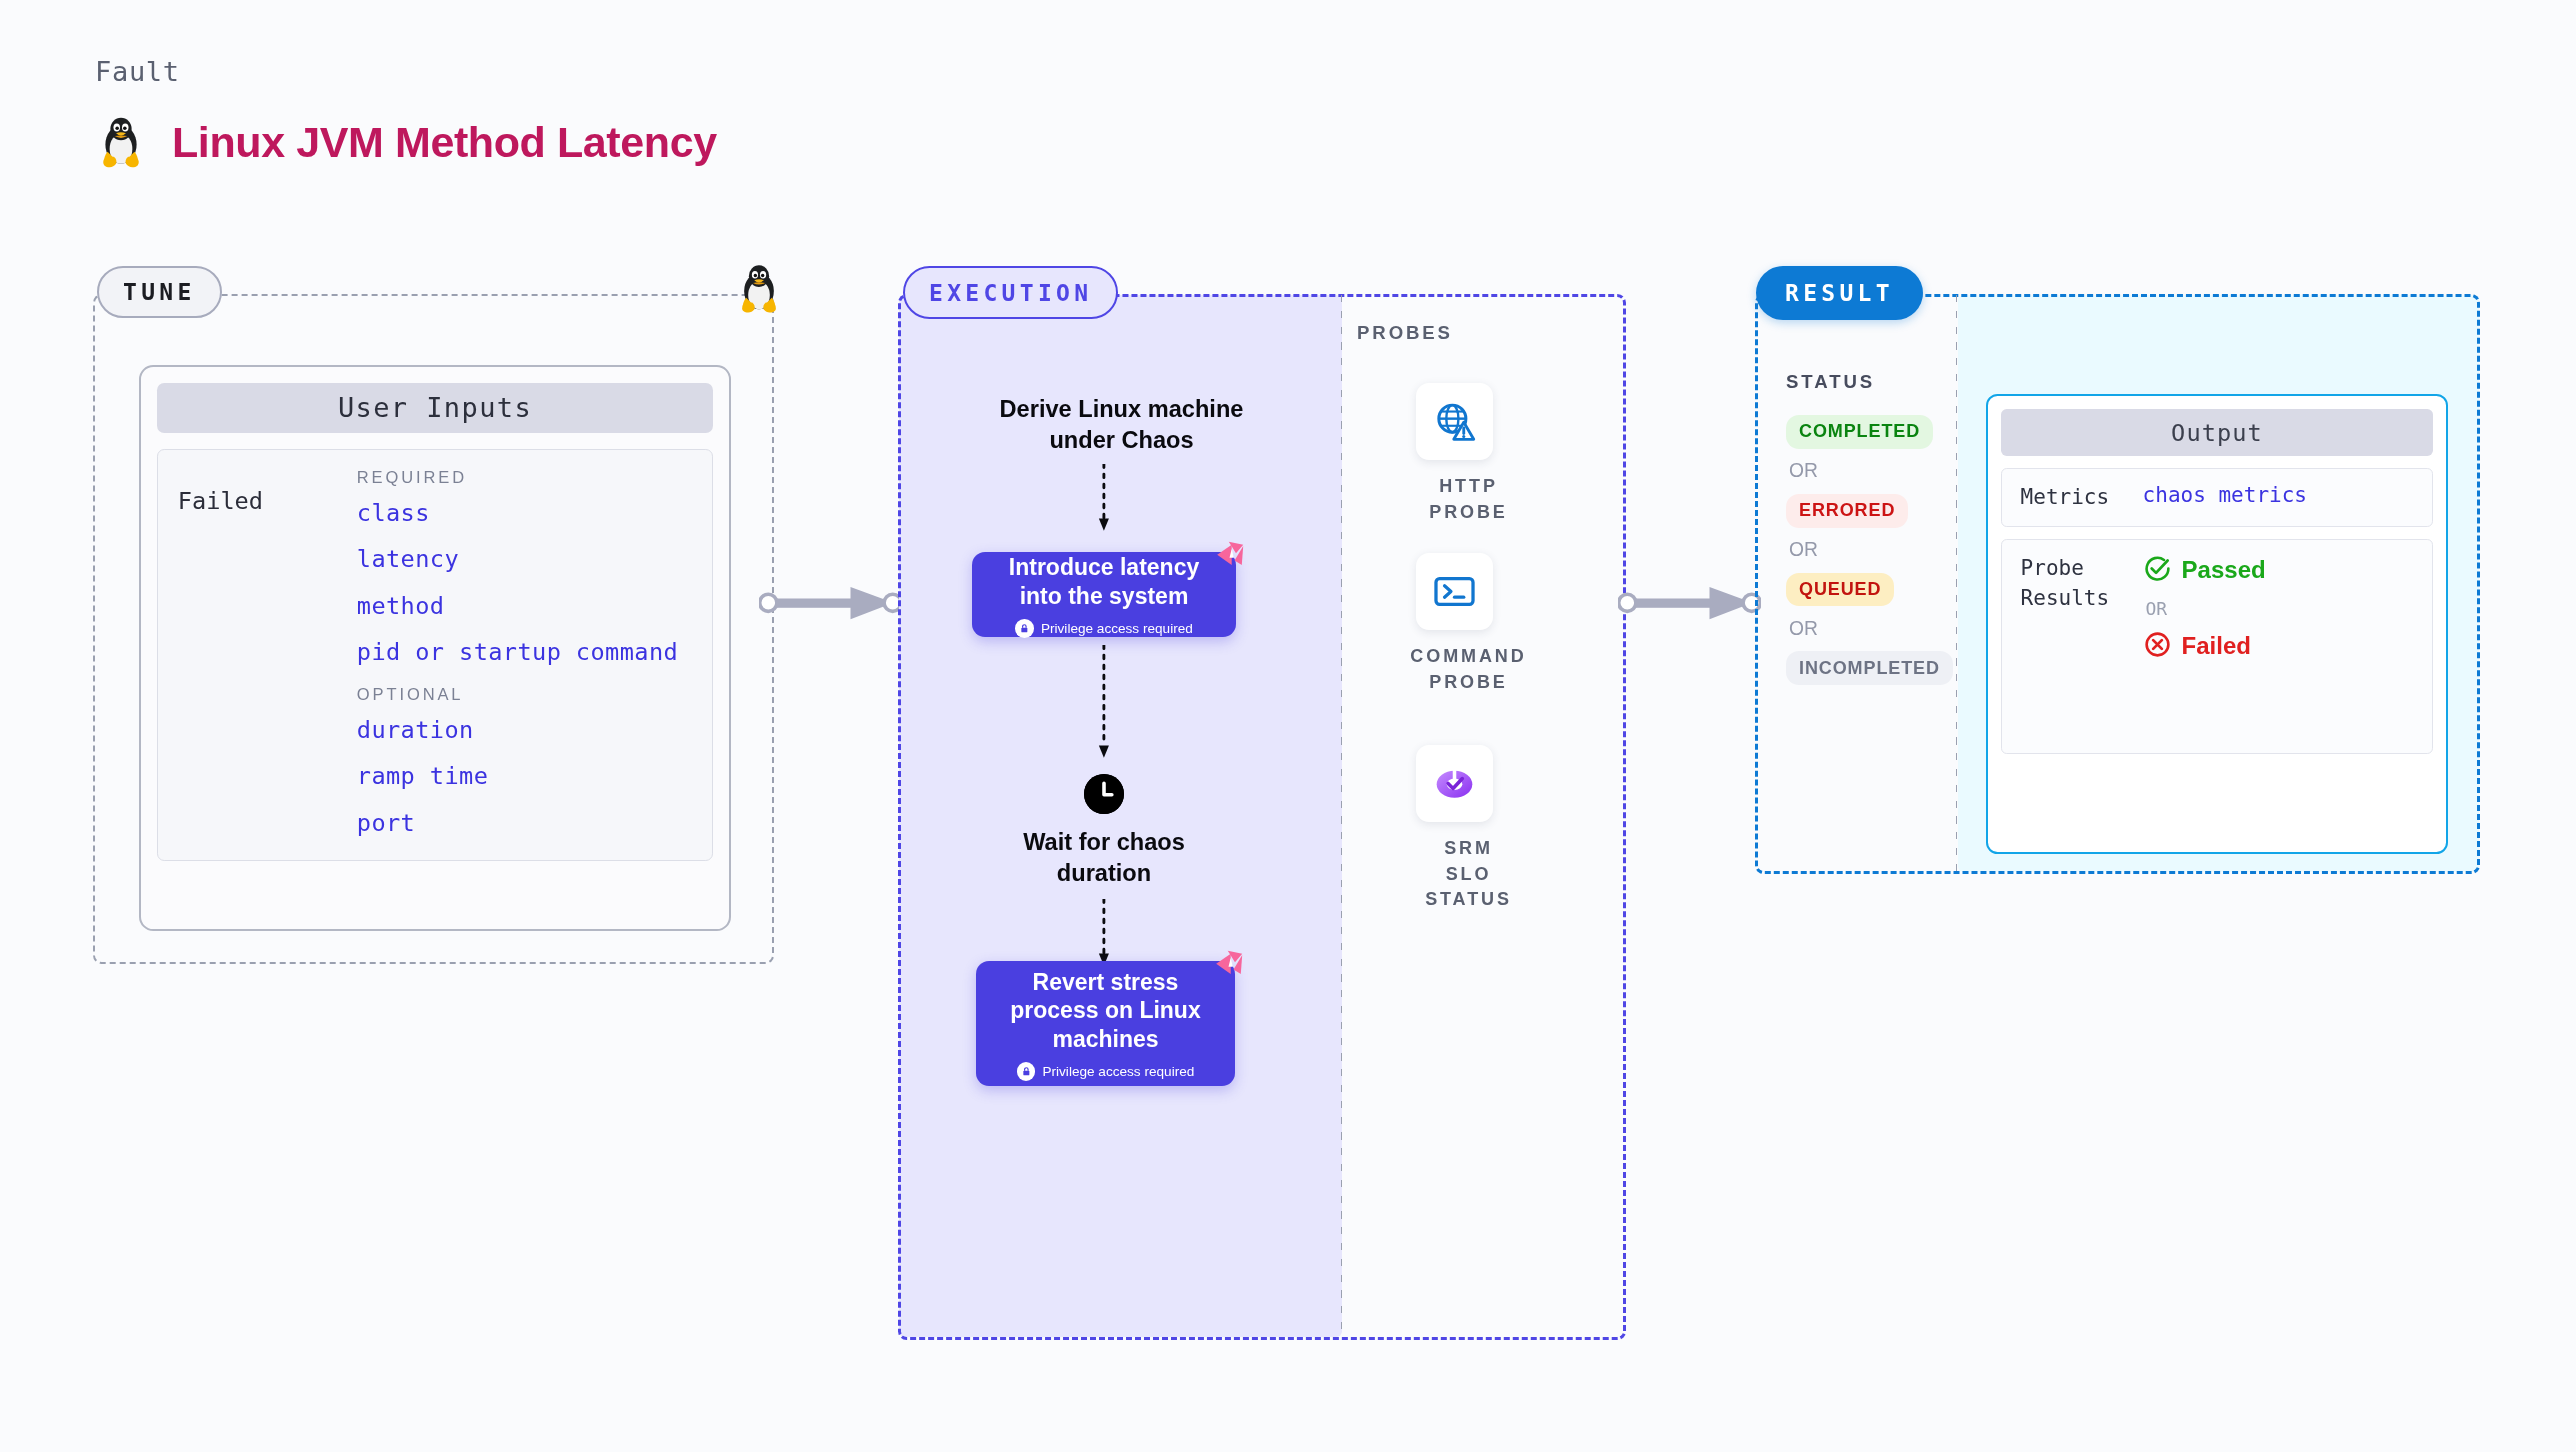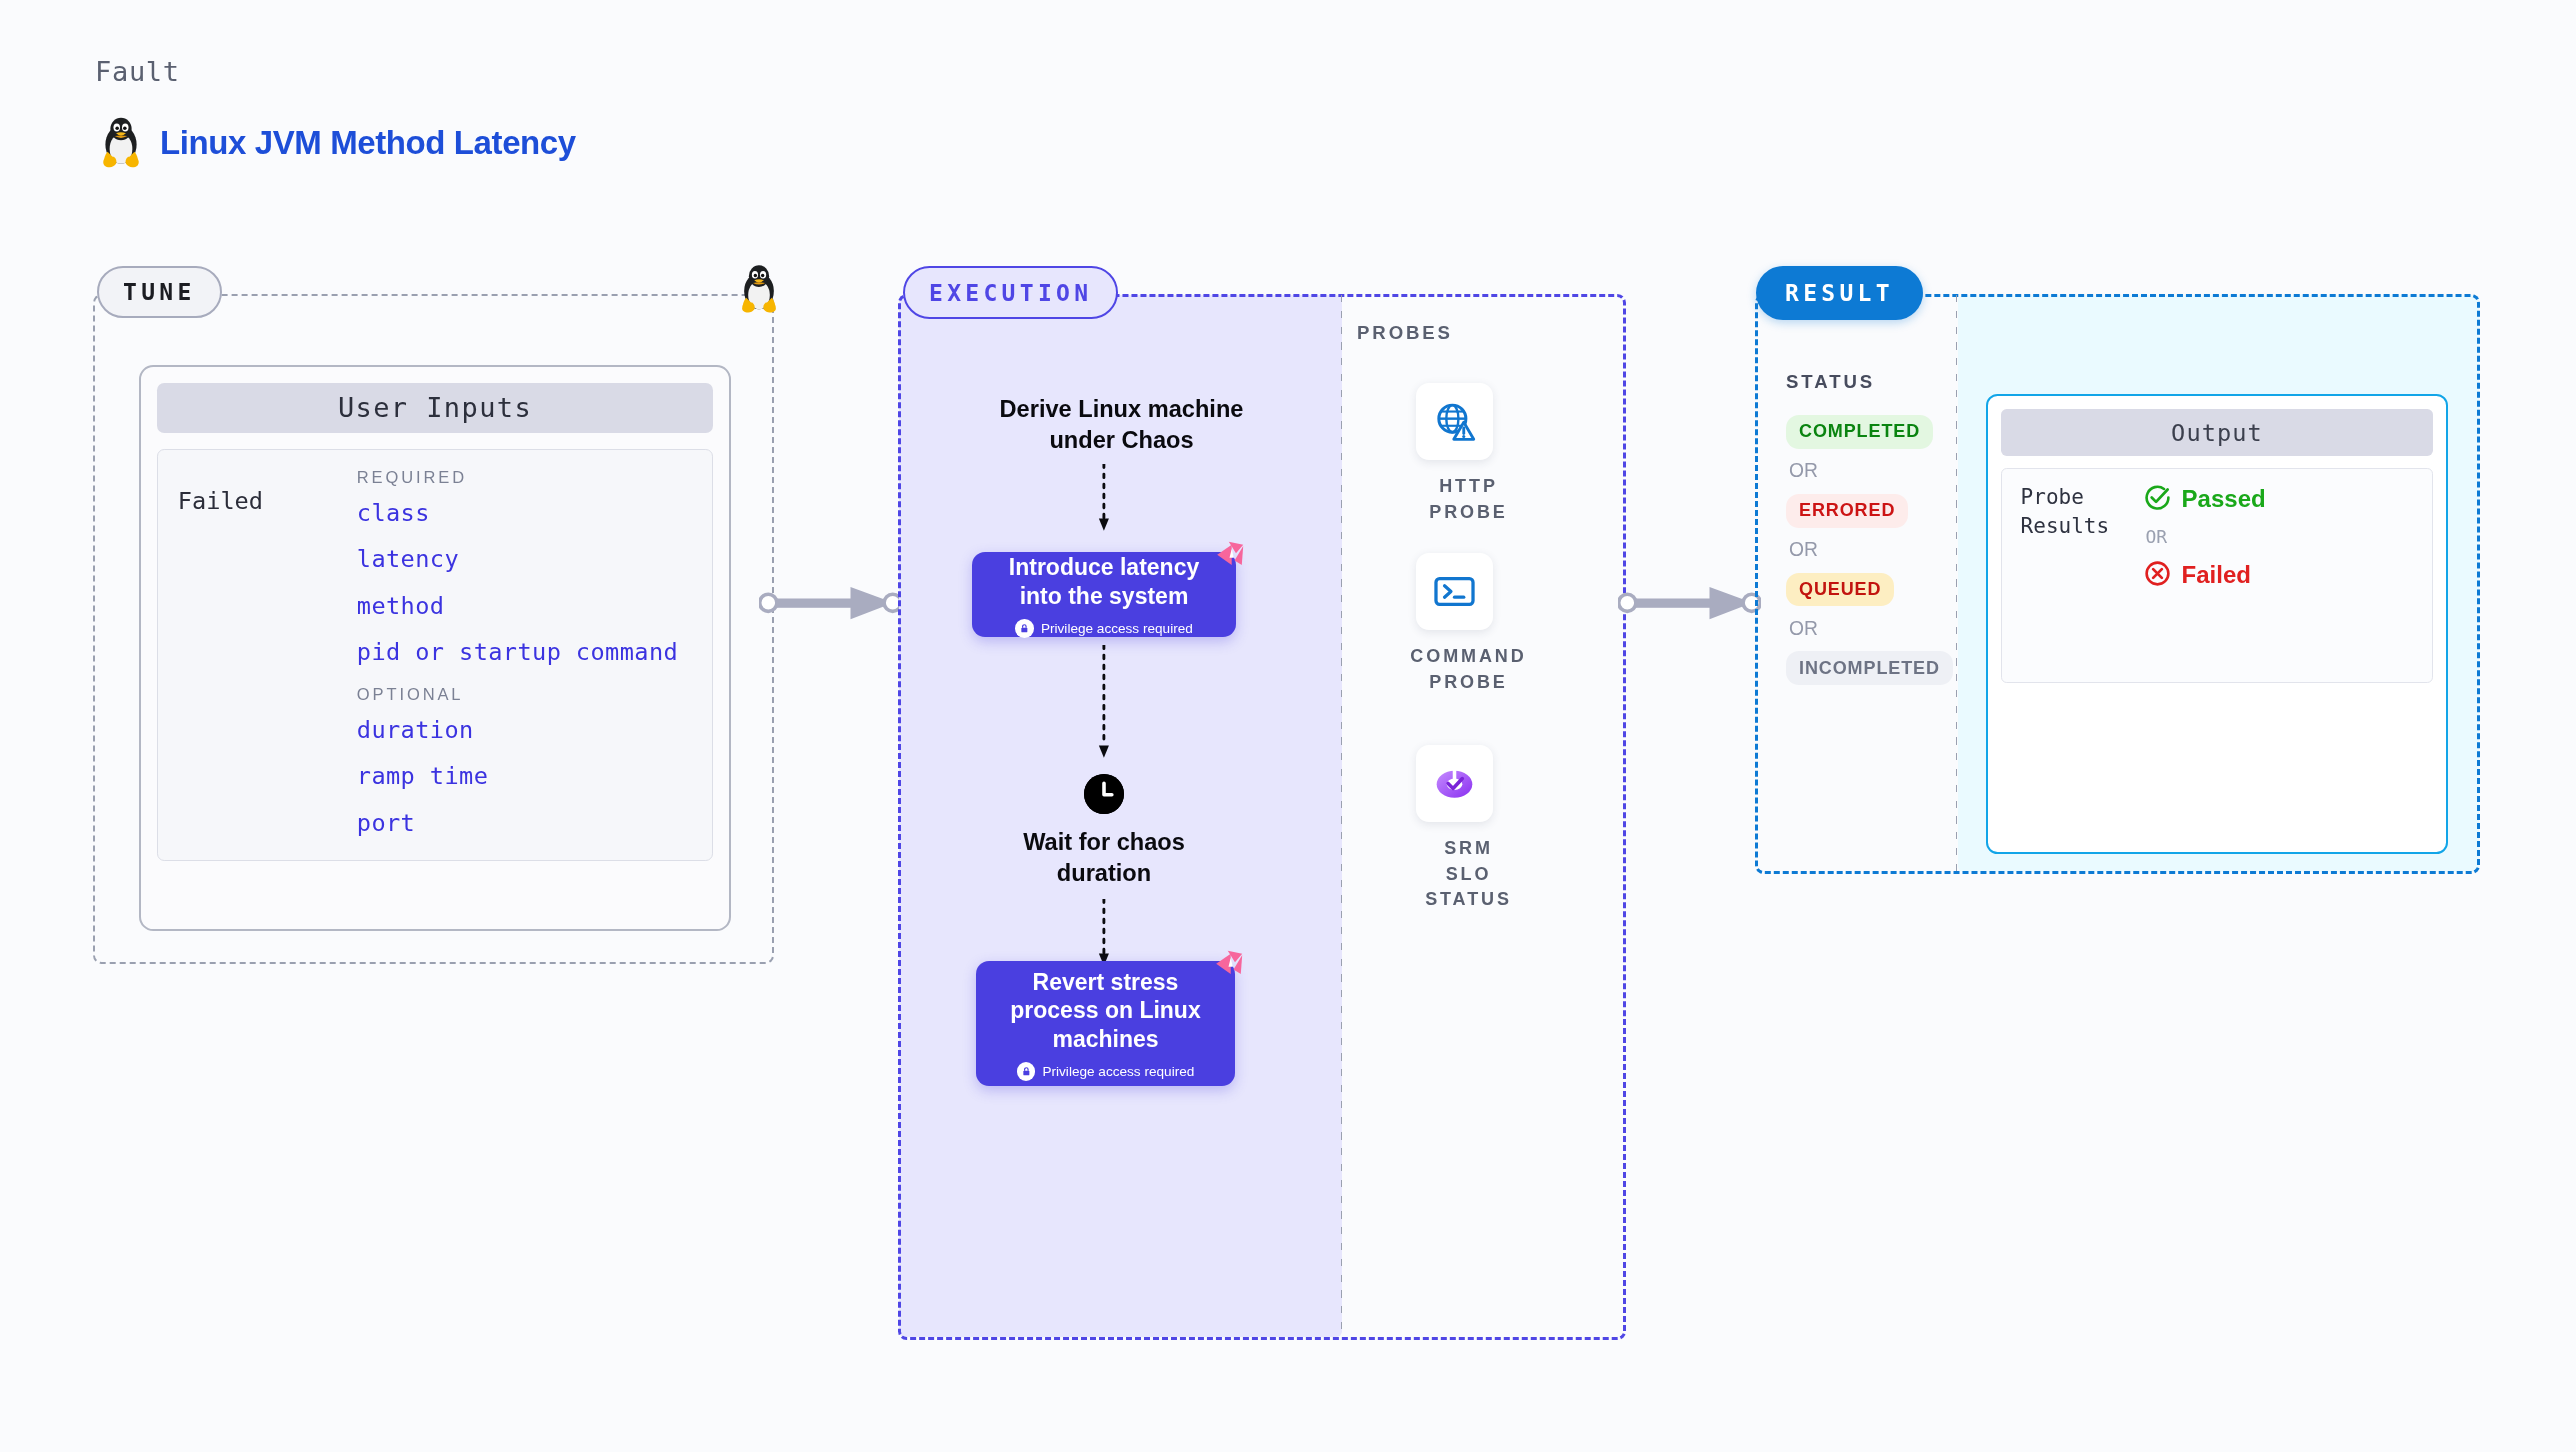--- a/index.html
+++ b/index.html
@@ -16,22 +16,23 @@
     position: absolute; left: 95px; top: 56px;
     font-family: "DejaVu Sans Mono", "Liberation Mono", monospace;
     font-size: 27px; color: #5a6070; letter-spacing: 0.7px;
   }
   .title-row {
     position: absolute; left: 99px; top: 116px;
     display: flex; align-items: center; gap: 17px;
   }
   .title-text {
     font-family: "Liberation Sans", sans-serif;
-    font-weight: bold; font-size: 33px; color: #1d4ed8;
+    font-weight: bold; font-size: 43px; color: #be185d;
     letter-spacing: -0.4px;
+    margin-left: 12px;
   }
 
   
   .tux { display: block; }
 
   
   .stage {
     position: absolute;
     border-radius: 8.6px;
   }
@@ -473,20 +474,24 @@
     <span class="status-chip chip-errored">ERRORED</span>
     <span class="or-text">OR</span>
     <span class="status-chip chip-queued">QUEUED</span>
     <span class="or-text">OR</span>
     <span class="status-chip chip-incomplete">INCOMPLETED</span>
   </div>
 
   <div class="output-card" style="left:1986px; top:394px; width:462px; height:460px;">
     <div class="output-header">Output</div>
 
+    <div class="output-row">
+      <div class="out-key">Metrics</div>
+      <div class="out-val-metrics">chaos metrics</div>
+    </div>
 
     <div class="output-row" style="height:215px;">
       <div class="out-key">Probe Results</div>
       <div class="out-val-col">
         <div class="res-line">
           <span>
             <svg width="29" height="29" viewBox="0 0 40 40">
               <path d="M35 20 A15 15 0 1 1 29 8.2" fill="none" stroke="#1aa81a" stroke-width="3.6" stroke-linecap="round"></path>
               <path d="M12 20 L18 26 L34 9" fill="none" stroke="#1aa81a" stroke-width="3.8" stroke-linecap="round" stroke-linejoin="round"></path>
             </svg>

